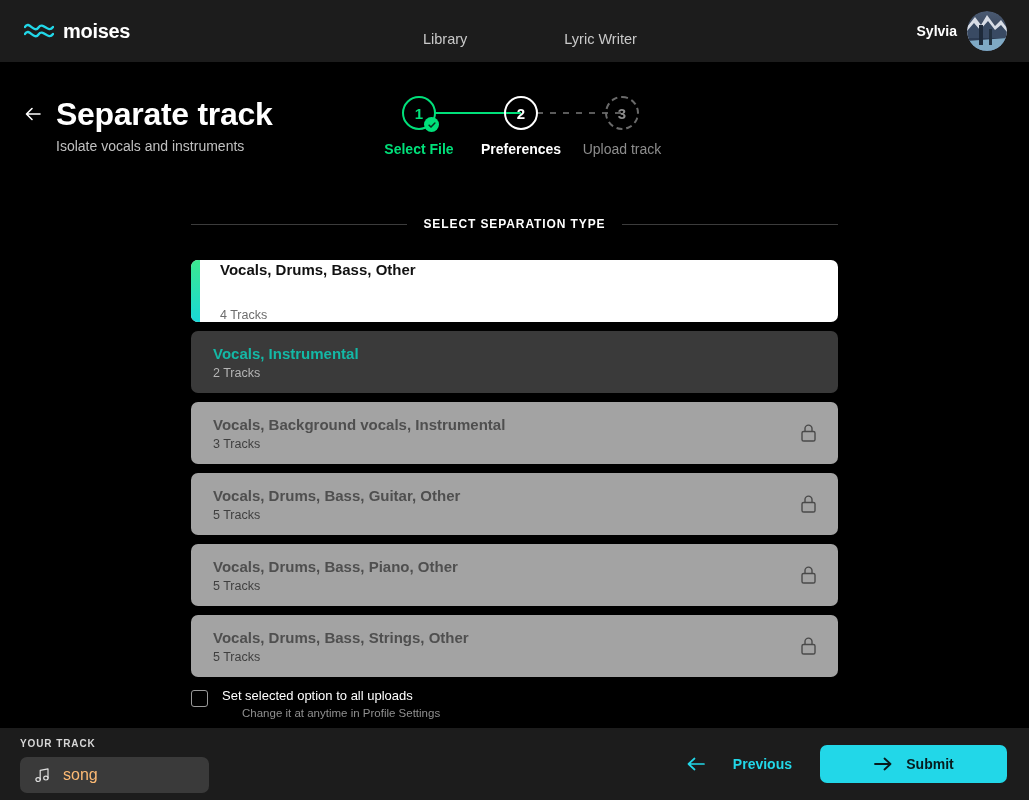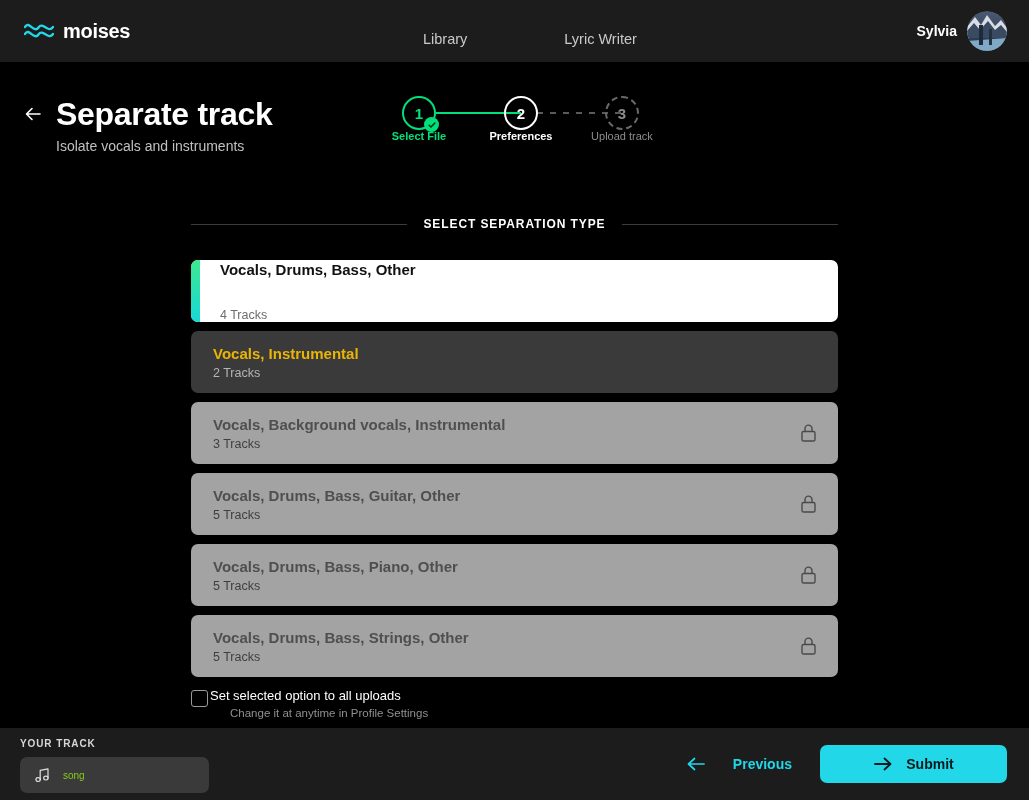--- a/index.html
+++ b/index.html
@@ -70,21 +70,21 @@
   }
   .circle.done { border: 2px solid #00e07a; color: #00e07a; }
   .circle.current { border: 2.5px solid #ffffff; color: #ffffff; }
   .circle.todo { border: 2px dashed #6a6a6a; color: #8d8d8d; }
   .check-badge {
     position: absolute; right: -5px; bottom: -4px;
     width: 15px; height: 15px; border-radius: 50%;
     background: #00e07a; display: flex; align-items: center; justify-content: center;
   }
   .step-label {
-    font-size: 11px; font-weight: bold; white-space: nowrap;
+    margin-top: 11px; font-size: 14px; font-weight: bold; white-space: nowrap;
   }
   .step-label.done { color: #00e07a; }
   .step-label.current { color: #ffffff; }
   .step-label.todo { color: #8d8d8d; font-weight: normal; }
   .connector { position: absolute; height: 2px; top: 16px; }
   .connector.solid { left: 52px; width: 86px; background: #00e07a; }
   .connector.dashed {
     left: 154px; width: 84px;
     background-image: linear-gradient(to right, #5a5a5a 50%, transparent 50%);
     background-size: 13px 2px; background-repeat: repeat-x;
@@ -113,33 +113,33 @@
   .option.hover { background: #3a3a3a; }
   .option.locked { background: #a3a3a3; }
   .accent-bar {
     position: absolute; left: 0; top: 0; bottom: 0; width: 9px;
     background: linear-gradient(to bottom, #3ce88f 0%, #18d8d8 100%);
   }
   .option-title { font-size: 15px; font-weight: bold; line-height: 19px; }
   .option-sub { font-size: 12.5px; margin-top: 3px; }
   .option.selected .option-title { color: #111111; }
   .option.selected .option-sub { color: #6d6d6d; }
-  .option.hover .option-title { color: #eab308; }
+  .option.hover .option-title { color: #14b8a6; }
   .option.hover .option-sub { color: #b5b5b5; }
   .option.locked .option-title { color: #4f4f4f; }
   .option.locked .option-sub { color: #3f3f3f; }
   .lock-icon {
     position: absolute; right: 21px; top: 50%; transform: translateY(-50%);
     width: 17px; height: 20px; display: block;
   }
 
   
   .checkbox-row {
     position: absolute; top: 688px; left: 191px;
-    display: flex; align-items: flex-start; gap: 2px;
+    display: flex; align-items: flex-start; gap: 14px;
   }
   .checkbox {
     width: 17px; height: 17px; border: 1.5px solid #9a9a9a;
     border-radius: 3px; background: transparent; margin-top: 2px; flex: none;
   }
   .cb-title { color: #ffffff; font-size: 13px; line-height: 16px; }
   .cb-sub { color: #8f8f8f; font-size: 11.5px; margin-top: 3px; margin-left: 20px; }
 
   
   .bottom-bar {
@@ -149,21 +149,21 @@
   .track-block { position: absolute; left: 20px; top: 10px; }
   .track-label {
     color: #d7d7d7; font-size: 10px; font-weight: bold; letter-spacing: 0.9px;
   }
   .track-chip {
     margin-top: 8px; width: 189px; height: 36px;
     background: #3a3a3a; border-radius: 7px;
     display: flex; align-items: center; gap: 12px; padding-left: 14px;
   }
   .note-icon { width: 17px; height: 17px; display: block; flex: none; }
-  .track-name { color: #84cc16; font-size: 10px; }
+  .track-name { color: #fdba74; font-size: 16px; }
 
   .actions {
     position: absolute; right: 22px; top: 50%; transform: translateY(-50%);
     display: flex; align-items: center; gap: 28px;
   }
   .btn-prev {
     display: flex; align-items: center; gap: 27px;
     background: none; border: none; cursor: pointer;
     color: #22d7e8; font-size: 14px; font-weight: bold;
     font-family: "Liberation Sans", sans-serif;

